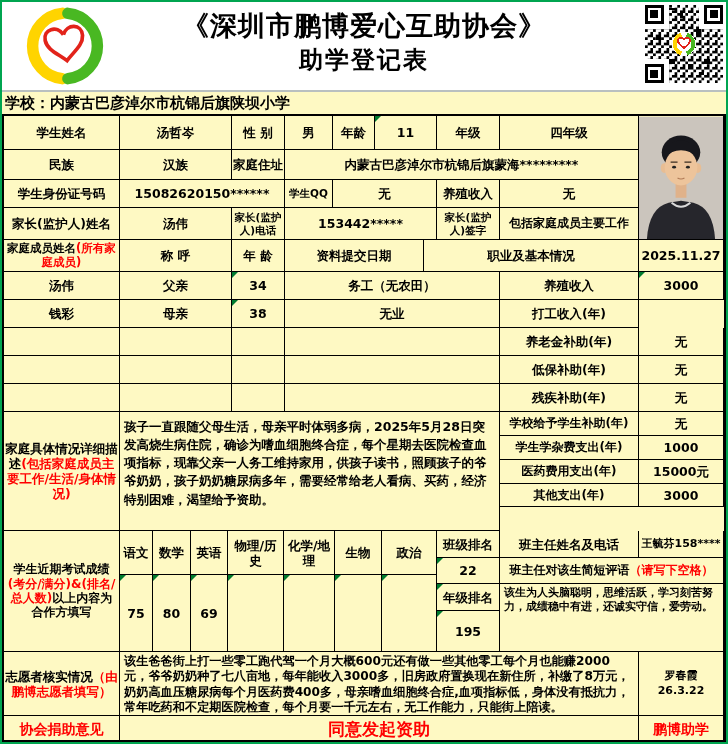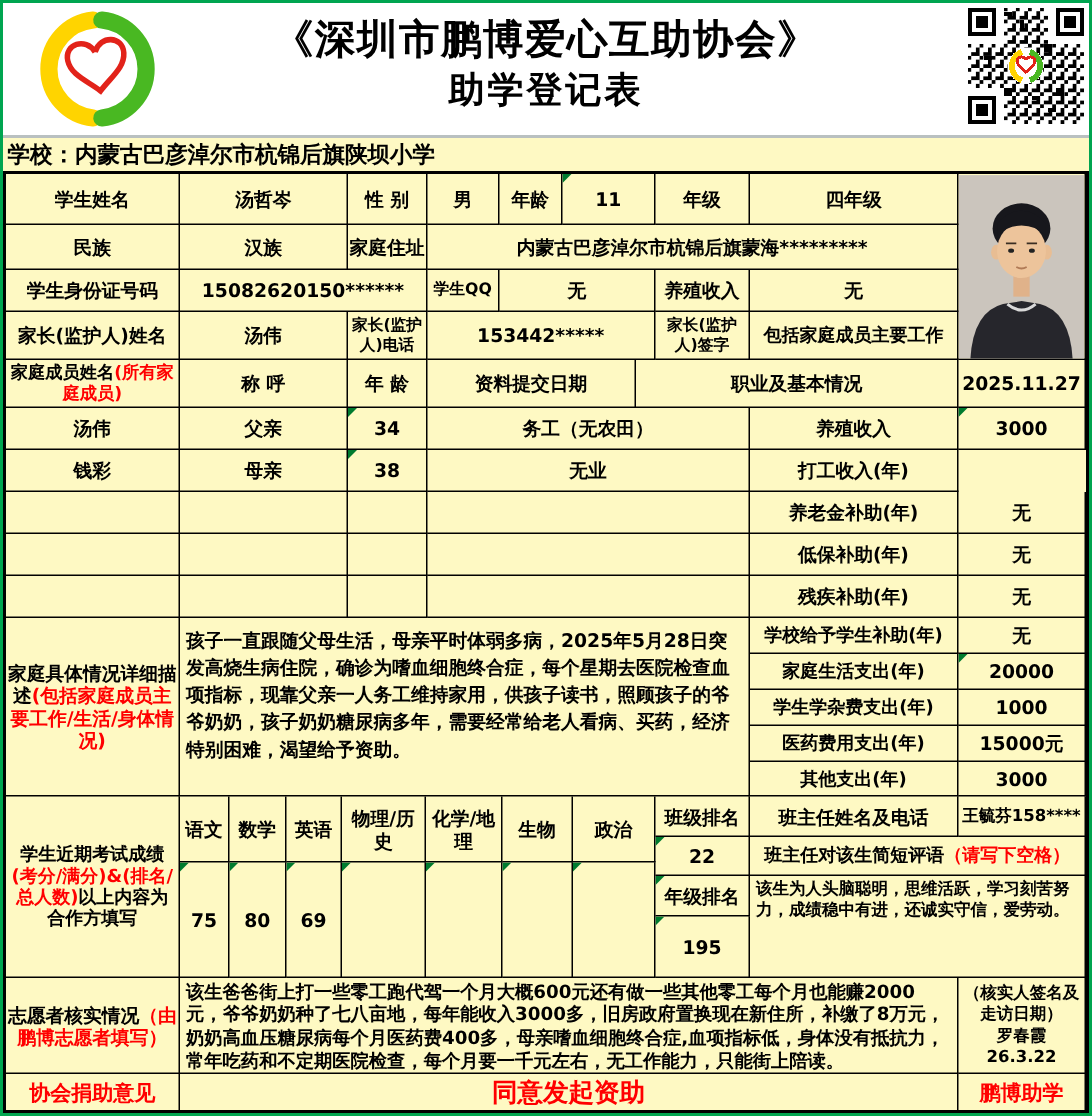--- a/index.html
+++ b/index.html
@@ -207,24 +207,20 @@
       <div class="c" style="width:116px">
         <span><span>家庭具体情况详细描述</span><span class="red">(包括家庭成员主要工作/生活/身体情况)</span></span>
       </div>
       <div class="c left desc-text" style="width:380px">孩子一直跟随父母生活，母亲平时体弱多病，2025年5月28日突发高烧生病住院，确诊为嗜血细胞终合症，每个星期去医院检查血项指标，现靠父亲一人务工维持家用，供孩子读书，照顾孩子的爷爷奶奶，孩子奶奶糖尿病多年，需要经常给老人看病、买药，经济特别困难，渴望给予资助。</div>
       <div class="col" style="width:224px">
         <div class="row" style="height:24px">
           <div class="c nw" style="width:139px;font-size:12px">学校给予学生补助(年)</div>
           <div class="c" style="width:85px">无</div>
         </div>
         <div class="row" style="height:24px">
-          <div class="c nw" style="width:139px;font-size:12px">家庭生活支出(年)</div>
-          <div class="c gt" style="width:85px">20000</div>
-        </div>
-        <div class="row" style="height:24px">
           <div class="c nw" style="width:139px;font-size:12px">学生学杂费支出(年)</div>
           <div class="c" style="width:85px">1000</div>
         </div>
         <div class="row" style="height:24px">
           <div class="c nw" style="width:139px;font-size:12px">医药费用支出(年)</div>
           <div class="c" style="width:85px">15000元</div>
         </div>
         <div class="row" style="height:23px">
           <div class="c nw" style="width:139px;font-size:12px">其他支出(年)</div>
           <div class="c" style="width:85px">3000</div>
@@ -283,21 +279,20 @@
         <div class="c left vol-text" style="width:224px;height:68px;font-size:11px">该生为人头脑聪明，思维活跃，学习刻苦努力，成绩稳中有进，还诚实守信，爱劳动。</div>
       </div>
     </div>
 
     <div class="row" style="height:64px">
       <div class="c" style="width:116px">
         <span><span>志愿者核实情况</span><span class="red">（由鹏博志愿者填写）</span></span>
       </div>
       <div class="c left vol-text" style="width:519px">该生爸爸街上打一些零工跑代驾一个月大概600元还有做一些其他零工每个月也能赚2000元，爷爷奶奶种了七八亩地，每年能收入3000多，旧房政府置换现在新住所，补缴了8万元，奶奶高血压糖尿病每个月医药费400多，母亲嗜血细胞终合症,血项指标低，身体没有抵抗力，常年吃药和不定期医院检查，每个月要一千元左右，无工作能力，只能街上陪读。</div>
       <div class="c verifier" style="width:85px">
-        <span>（核实人签名及走访日期）</span>
         <span>罗春霞</span>
         <span>26.3.22</span>
       </div>
     </div>
 
     <div class="row" style="height:28px">
       <div class="c red footer-label" style="width:116px">协会捐助意见</div>
       <div class="c red footer-opinion" style="width:519px">同意发起资助</div>
       <div class="c red footer-label" style="width:85px">鹏博助学</div>
     </div>

